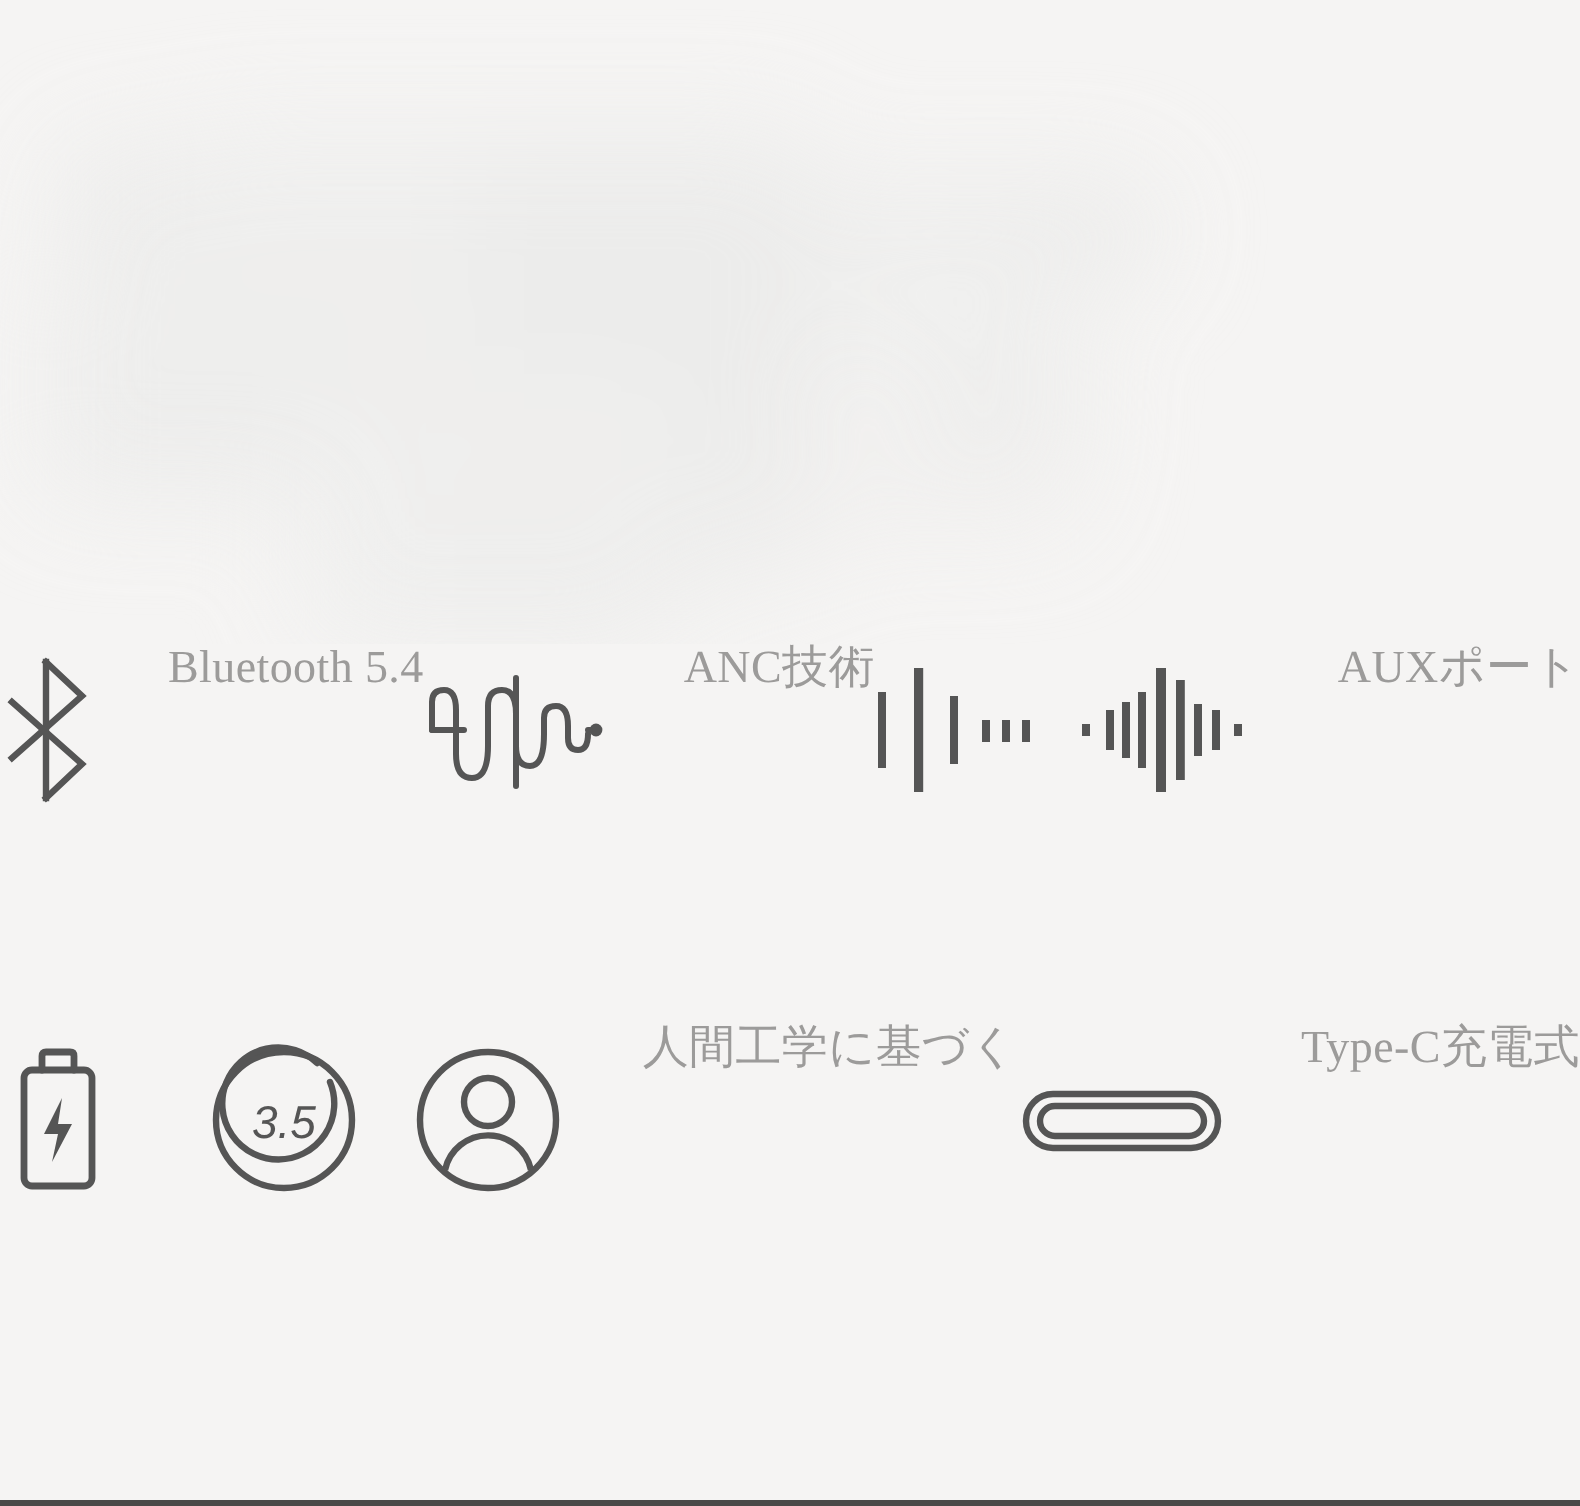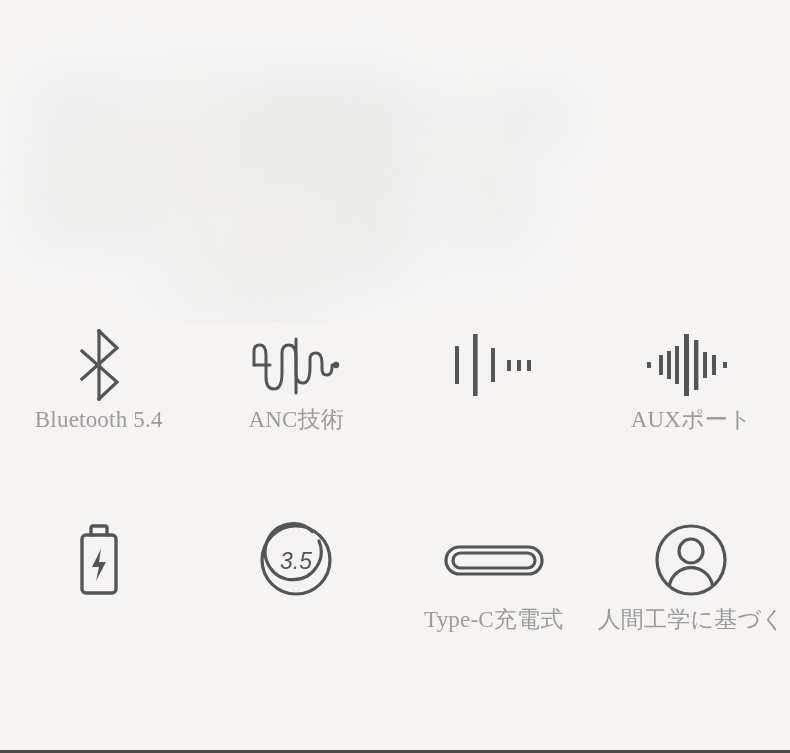--- a/index.html
+++ b/index.html
@@ -71,23 +71,24 @@
   .feature-row {
     display: flex;
     width: 790px;
   }
   .feature-row-1 { height: 190px; }
   .feature-row-2 { height: 175px; }
 
   .feature {
     flex: 1 1 25%;
     display: flex;
-    flex-direction: column;
-    align-items: center;
+    flex-direction: row;
+    align-items: flex-start;
     justify-content: flex-start;
+    gap: 38px;
   }
 
   .icon-box {
     height: 86px;
     display: flex;
     align-items: center;
     justify-content: center;
   }
   .row2 .icon-box { height: 96px; font-style: italic; }
 
@@ -227,40 +228,40 @@
           <svg width="78" height="78" viewBox="0 0 78 78">
             <circle cx="39" cy="39" r="34" fill="none" stroke="#555555" stroke-width="3.2"></circle>
             <path d="M 55.5 10.5 A 28 28 0 1 0 62 20" fill="none" stroke="#555555" stroke-width="3.2" stroke-linecap="round"></path>
             <text x="39" y="48" text-anchor="middle" font-family="Liberation Sans, sans-serif" font-size="23" fill="#555555">3.5</text>
           </svg>
         </div>
       </div>
 
       <div class="feature">
         <div class="icon-box">
-          <svg width="104" height="50" viewBox="0 0 104 50">
-            <g fill="none" stroke="#555555" stroke-width="3.2">
-              <rect x="4" y="12" width="96" height="27" rx="13.5"></rect>
-              <rect x="11" y="18" width="82" height="15" rx="7.5"></rect>
-            </g>
-          </svg>
-        </div>
-        <div class="feature-label">Type-C充電式</div>
-      </div>
-
-      <div class="feature">
-        <div class="icon-box">
           <svg width="78" height="78" viewBox="0 0 78 78">
             <g fill="none" stroke="#555555" stroke-width="3.2">
               <circle cx="39" cy="39" r="34"></circle>
               <circle cx="39" cy="30" r="12"></circle>
               <path d="M17.5 64 A 22 22 0 0 1 60.5 64"></path>
             </g>
           </svg>
         </div>
         <div class="feature-label">人間工学に基づく</div>
       </div>
 
+      <div class="feature">
+        <div class="icon-box">
+          <svg width="104" height="50" viewBox="0 0 104 50">
+            <g fill="none" stroke="#555555" stroke-width="3.2">
+              <rect x="4" y="12" width="96" height="27" rx="13.5"></rect>
+              <rect x="11" y="18" width="82" height="15" rx="7.5"></rect>
+            </g>
+          </svg>
+        </div>
+        <div class="feature-label">Type-C充電式</div>
+      </div>
+
     </div>
   </div>
 
   <div class="bottom-rule"></div>
 </div>
 
 </body></html>

